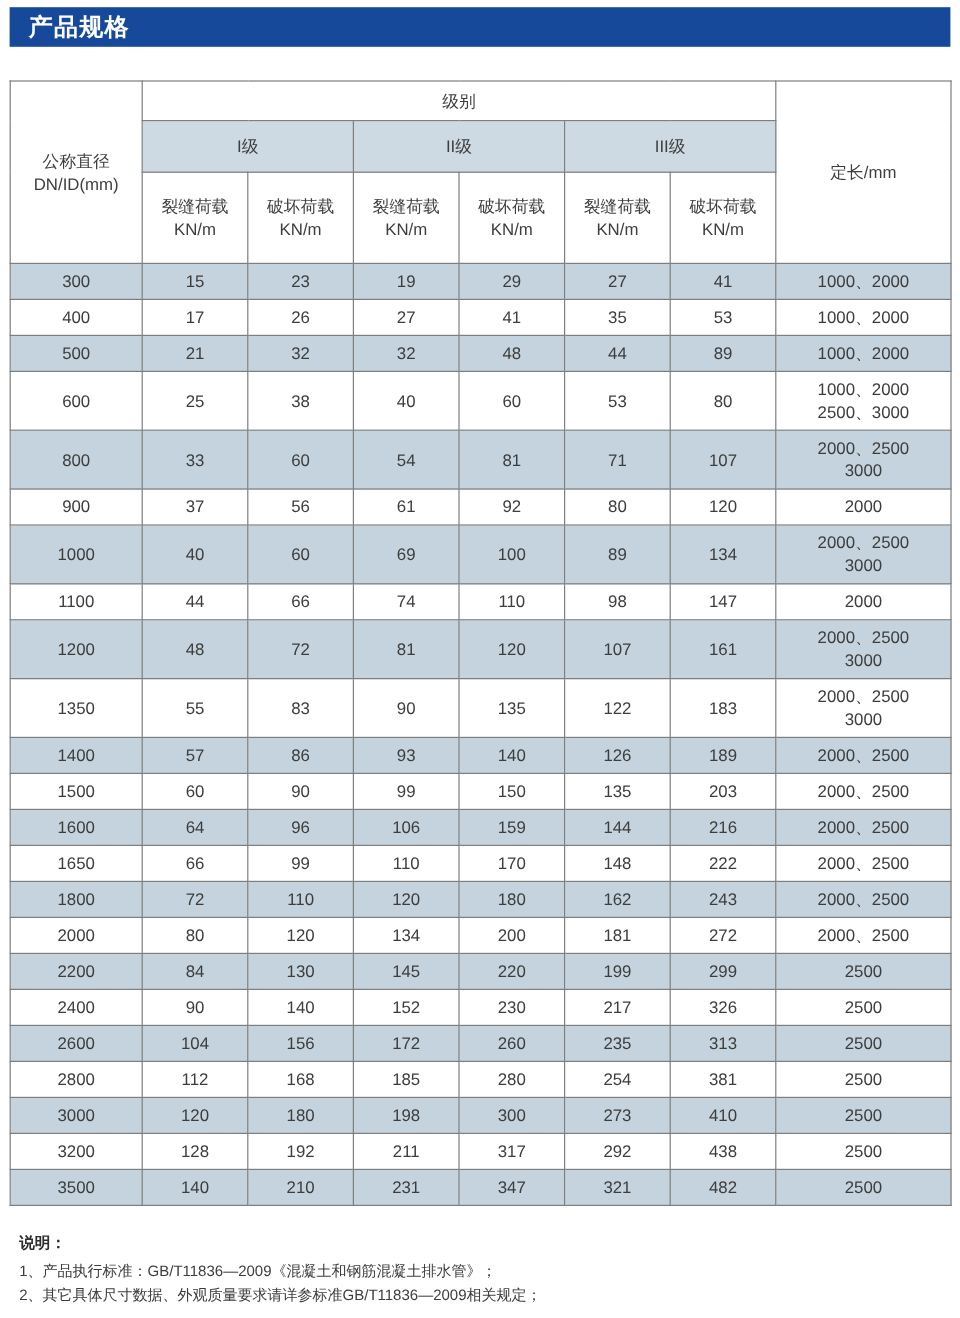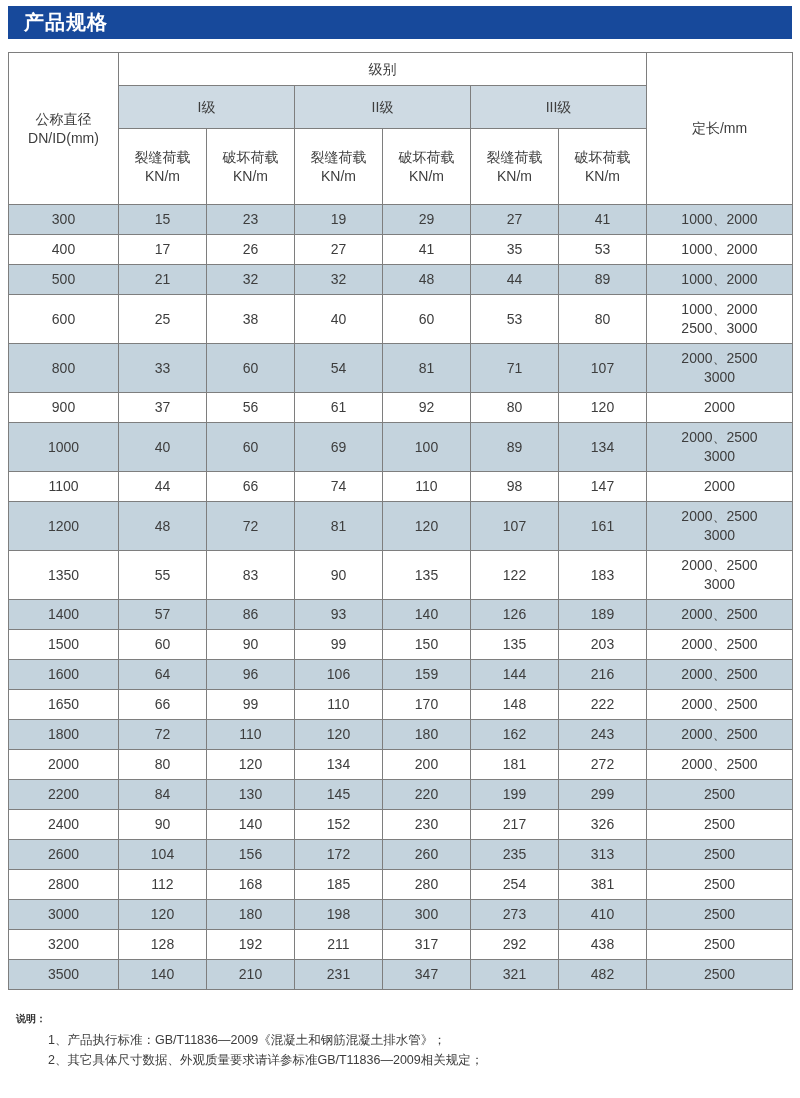--- a/index.html
+++ b/index.html
@@ -20,21 +20,21 @@
   }
   .page { padding: 6px 8px 0 8px; }
 
   
   .banner {
     background: var(--banner);
     height: 33px;
     display: flex;
     align-items: center;
     padding-left: 16px;
-    margin-bottom: 13px;
+    margin-bottom: 28px;
   }
   .banner h1 {
     color: #ffffff;
     font-size: 20px;
     font-weight: bold;
     letter-spacing: 1px;
   }
 
   
   table.spec {
@@ -56,30 +56,29 @@
   thead tr.r1 { height: 33px; }
   thead tr.r2 { height: 43px; }
   thead tr.r3 { height: 76px; }
   thead th.band { background: var(--band); }
   tbody tr { height: 16px; }
   tbody tr.shaded td { background: var(--rowblue); }
 
   
   .notes { margin: 22px 0 0 8px; }
   .notes .head {
-    font-size: 10px;
+    font-size: 13px;
     font-weight: bold;
     color: #2e2e2e;
     margin-bottom: 4px;
   }
   .notes .line {
     font-size: 12.5px;
     line-height: 20px;
     color: #3c3c3c;
-    margin-left: 32px;
   }
 </style>
 </head>
 <body>
 
 <div class="page">
 
   <div class="banner">
     <h1>产品规格</h1>
   </div>

